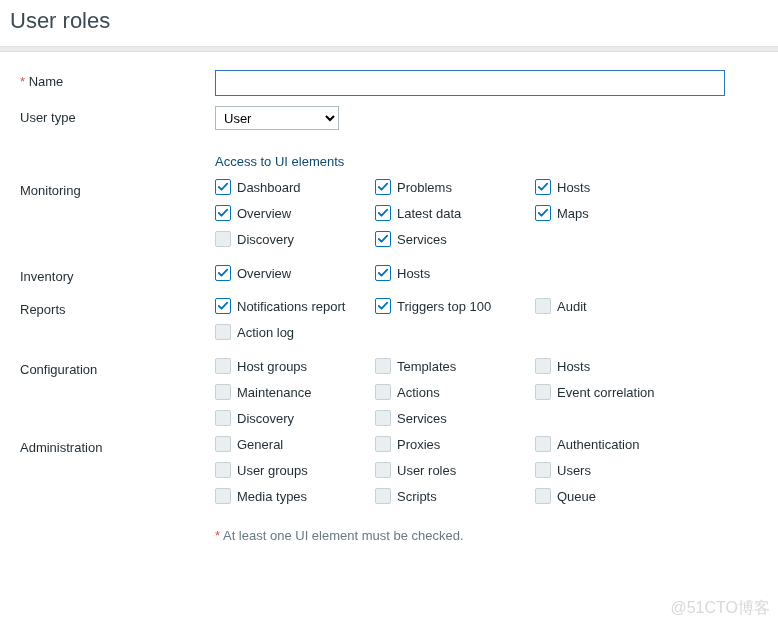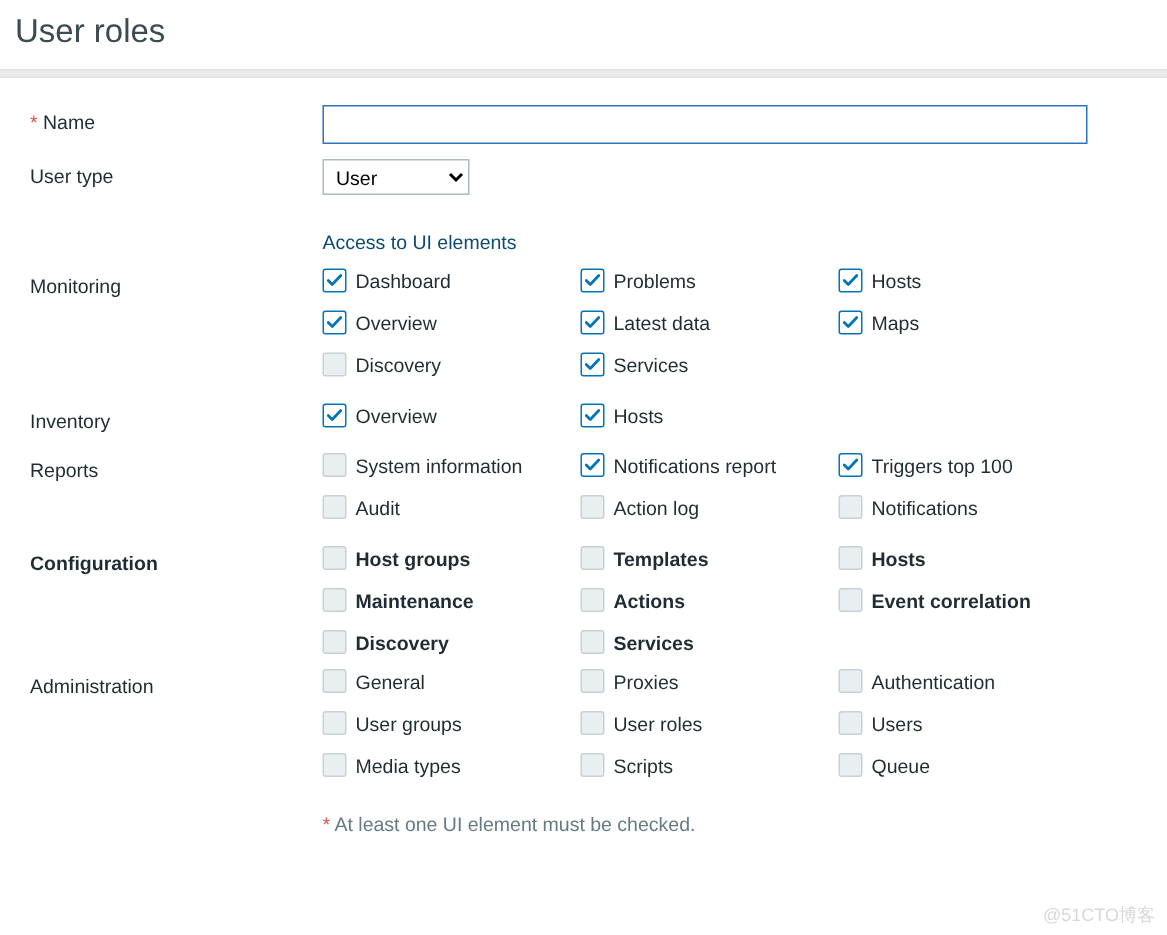--- a/index.html
+++ b/index.html
@@ -45,38 +45,37 @@
   }
   input.text {
     width: 510px;
     height: 26px;
     border: 1px solid #2b74c0;
     padding: 2px 6px;
     font-size: 13px;
     outline: none;
   }
   select.sel {
-    width: 98px;
+    width: 124px;
     height: 24px;
     border: 1px solid #acbbc2;
     background: #fff;
     font-size: 13px;
     padding: 1px 4px;
   }
   .section-title {
     font-size: 13px;
     color: #0c4a6e;
     padding: 14px 0 10px 0;
   }
   .ui-grid {
     display: grid;
     grid-template-columns: 160px 160px 160px;
     column-gap: 0;
     row-gap: 10px;
-    gap: 12px;
   }
   .chk-item {
     display: flex;
     align-items: center;
     gap: 6px;
   }
   .cbox {
     width: 16px;
     height: 16px;
     border-radius: 2px;
@@ -100,21 +99,21 @@
   }
   .hint {
     color: #d9534f;
     margin-top: 6px;
   }
   .hint .hint-text { color: #667a85; }
   .watermark {
     position: fixed;
     right: 8px;
     bottom: 4px;
-    font-size: 12px;
+    font-size: 16px;
     color: #d8d8d8;
     pointer-events: none;
   }
 </style>
 </head>
 <body>
 
 <div class="page-title">User roles</div>
 <div class="hr-bar"></div>
 
@@ -234,24 +233,20 @@
               <span class="chk-label">Hosts</span>
             </div>
           </div>
         </div>
       </div>
       <div class="row" style="margin-bottom: 18px;">
         <div class="label-col">Reports</div>
         <div class="field-col">
           <div class="ui-grid">
             <div class="chk-item">
-              <span class="cbox off"></span>
-              <span class="chk-label">System information</span>
-            </div>
-            <div class="chk-item">
               <span class="cbox on">
                 <svg width="10" height="10" viewBox="0 0 12 12">
                   <path d="M1 6 L4.2 9.2 L11 2" stroke="#0275b8" stroke-width="2.2" fill="none" stroke-linecap="round" stroke-linejoin="round"></path>
                 </svg>
               </span>
               <span class="chk-label">Notifications report</span>
             </div>
             <div class="chk-item">
               <span class="cbox on">
                 <svg width="10" height="10" viewBox="0 0 12 12">
@@ -261,28 +256,24 @@
               <span class="chk-label">Triggers top 100</span>
             </div>
             <div class="chk-item">
               <span class="cbox off"></span>
               <span class="chk-label">Audit</span>
             </div>
             <div class="chk-item">
               <span class="cbox off"></span>
               <span class="chk-label">Action log</span>
             </div>
-            <div class="chk-item">
-              <span class="cbox off"></span>
-              <span class="chk-label">Notifications</span>
-            </div>
-          </div>
-        </div>
-      </div>
-      <div class="row" style=" font-weight: bold;">
+          </div>
+        </div>
+      </div>
+      <div class="row" style="">
         <div class="label-col">Configuration</div>
         <div class="field-col">
           <div class="ui-grid">
             <div class="chk-item">
               <span class="cbox off"></span>
               <span class="chk-label">Host groups</span>
             </div>
             <div class="chk-item">
               <span class="cbox off"></span>
               <span class="chk-label">Templates</span>

